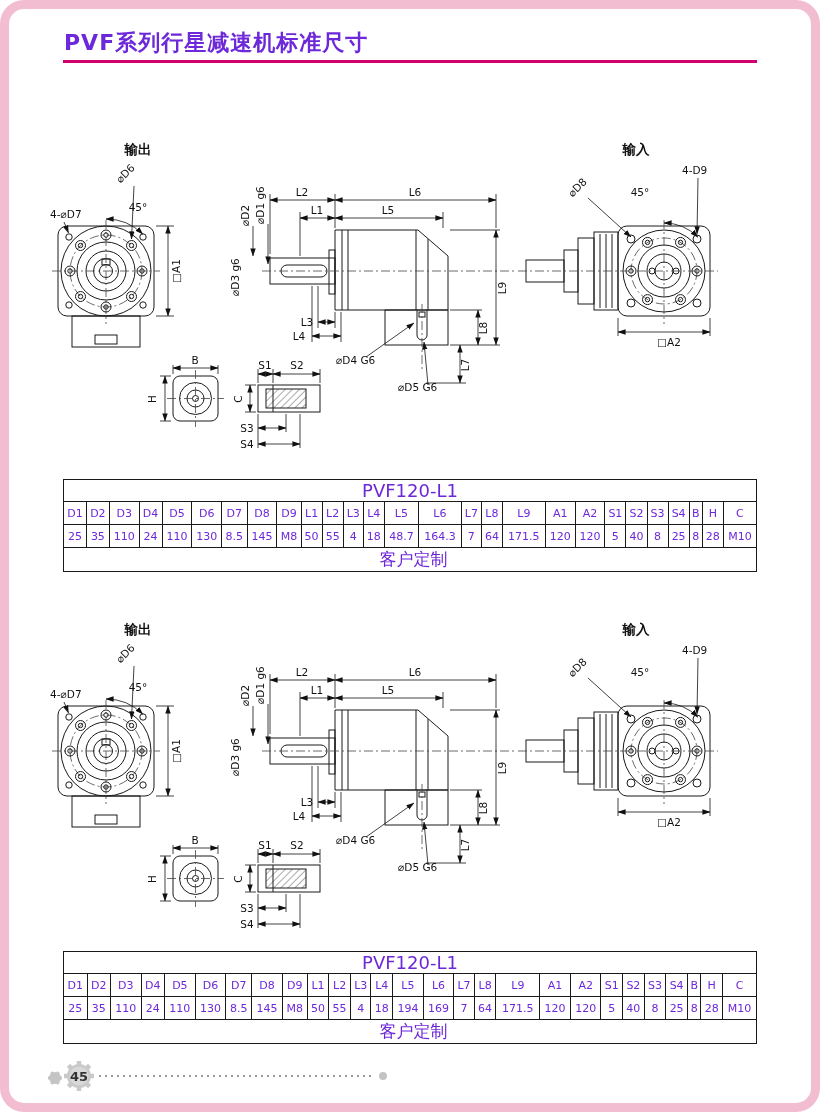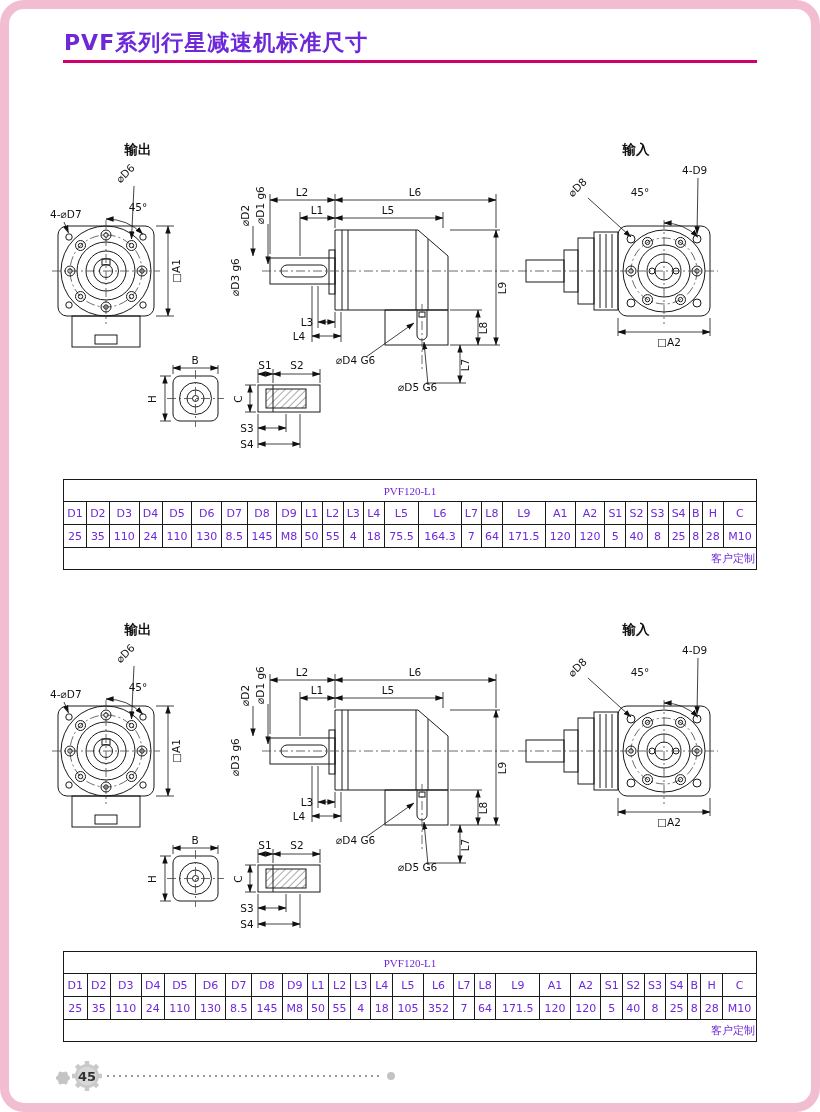--- a/index.html
+++ b/index.html
@@ -9,23 +9,23 @@
   .page-title{position:absolute;left:55px;top:19px;font-size:22px;font-weight:bold;letter-spacing:1px;}
   .title-rule{position:absolute;left:54px;top:51px;width:694px;height:3px;background:#d2006e;}
   .drawing-slot{position:absolute;left:39px;width:700px;height:335px;}
   #drawing-1{top:129px;}
   #drawing-2{top:609px;}
   .table-wrap{position:absolute;left:54px;width:694px;}
   #table-1{top:470px;}
   #table-2{top:942px;}
   .spec-table{width:100%;border-collapse:collapse;}
   .spec-table td{border:1px solid #1a1a1a;text-align:center;font-size:11px;height:22px;padding:0 1px;}
-  .spec-table .t-title{font-size:11px;height:21px;font-family:Liberation Serif, serif;}
-  .spec-table .t-foot{text-align:right;padding-left:8px;font-size:11px;height:21px;}
-  .footer{position:absolute;left:44px;top:1047px;}
+  .spec-table .t-title{font-size:18px;height:21px;}
+  .spec-table .t-foot{text-align:center;padding-left:8px;font-size:17px;height:21px;}
+  .footer{position:absolute;left:36px;top:1047px;}
   
   .drw .ln > *{stroke:#1a1a1a;fill:none;stroke-width:1;}
   .drw .ln > .cl{stroke:#444;fill:none;stroke-width:0.8;stroke-dasharray:9 3 2 3;}
   .drw .dim > *{stroke:#111;fill:none;stroke-width:0.8;}
   .drw .txt text{fill:#111;stroke:none;font-size:10.5px;font-family:"DejaVu Sans","Liberation Sans",sans-serif;}
   .drw .txt .cjk{font-size:13.5px;font-weight:bold;}
 </style>
 </head>
 <body>
 
@@ -491,21 +491,21 @@
             <td>24</td>
             <td>110</td>
             <td>130</td>
             <td>8.5</td>
             <td>145</td>
             <td>M8</td>
             <td>50</td>
             <td>55</td>
             <td>4</td>
             <td>18</td>
-            <td>75.5</td>
+            <td>48.7</td>
             <td>164.3</td>
             <td>7</td>
             <td>64</td>
             <td>171.5</td>
             <td>120</td>
             <td>120</td>
             <td>5</td>
             <td>40</td>
             <td>8</td>
             <td>25</td>
@@ -562,22 +562,22 @@
             <td>24</td>
             <td>110</td>
             <td>130</td>
             <td>8.5</td>
             <td>145</td>
             <td>M8</td>
             <td>50</td>
             <td>55</td>
             <td>4</td>
             <td>18</td>
-            <td>105</td>
-            <td>352</td>
+            <td>194</td>
+            <td>169</td>
             <td>7</td>
             <td>64</td>
             <td>171.5</td>
             <td>120</td>
             <td>120</td>
             <td>5</td>
             <td>40</td>
             <td>8</td>
             <td>25</td>
             <td>8</td>

